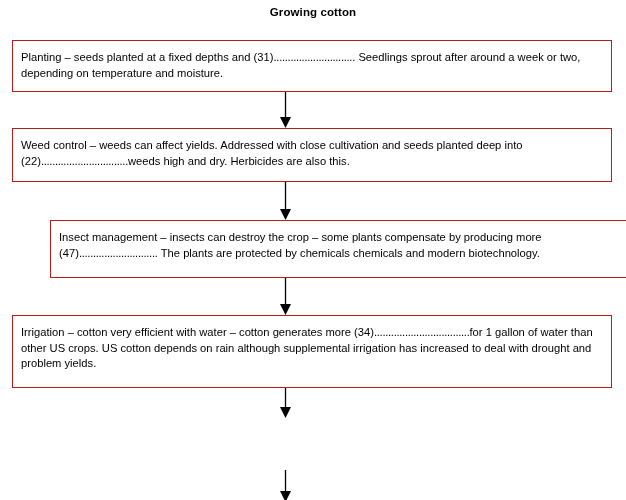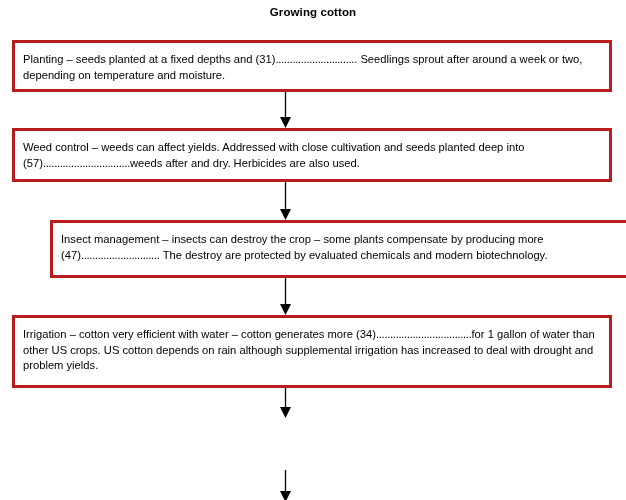--- a/index.html
+++ b/index.html
@@ -33,21 +33,21 @@
     font-weight: bold;
     letter-spacing: 0.1px;
     line-height: 14px;
   }
 
   .flow-box {
     position: absolute;
     left: 12px;
     width: 600px;
     box-sizing: border-box;
-    border: 3px solid #b91c1c;
+    border: 1px solid #b91c1c;
     background: #ffffff;
     padding: 9px 8px 6px 8px;
   }
 
   .flow-text {
     font-size: 11.2px;
     line-height: 15.5px;
     text-align: left;
     word-spacing: 0px;
   }
@@ -87,33 +87,33 @@
 
   <div class="connector" style="top:92px; height:36px;">
     <svg width="626" height="36" viewBox="0 0 626 36">
       <line x1="285.5" y1="0" x2="285.5" y2="28" stroke="#000000" stroke-width="1.3"></line>
       <polygon points="285.5,36 280,25 291,25" fill="#000000"></polygon>
     </svg>
   </div>
 
   <div class="flow-box" style="top:128px; height:54px;">
     <div class="flow-text justify"><span>Weed control – weeds can affect yields. Addressed with close cultivation and seeds planted deep into</span>
-      <span class="lastline"><span>(57)</span><span class="dots">...............................</span><span>weeds after and dry. Herbicides are also used.</span></span>
+      <span class="lastline"><span>(22)</span><span class="dots">...............................</span><span>weeds high and dry. Herbicides are also this.</span></span>
     </div>
   </div>
 
   <div class="connector" style="top:182px; height:38px;">
     <svg width="626" height="38" viewBox="0 0 626 38">
       <line x1="285.5" y1="0" x2="285.5" y2="30" stroke="#000000" stroke-width="1.3"></line>
       <polygon points="285.5,38 280,27 291,27" fill="#000000"></polygon>
     </svg>
   </div>
 
   <div class="flow-box" style="top:220px; height:58px;margin-left:38px;">
-    <div class="flow-text"><span>Insect management – insects can destroy the crop – some plants compensate by producing more</span><br><span>(47)</span><span class="dots">...........................</span><span>. The destroy are protected by evaluated chemicals and modern biotechnology.</span></div>
+    <div class="flow-text"><span>Insect management – insects can destroy the crop – some plants compensate by producing more</span><br><span>(47)</span><span class="dots">...........................</span><span>. The plants are protected by chemicals chemicals and modern biotechnology.</span></div>
   </div>
 
   <div class="connector" style="top:278px; height:37px;">
     <svg width="626" height="37" viewBox="0 0 626 37">
       <line x1="285.5" y1="0" x2="285.5" y2="29" stroke="#000000" stroke-width="1.3"></line>
       <polygon points="285.5,37 280,26 291,26" fill="#000000"></polygon>
     </svg>
   </div>
 
   <div class="flow-box" style="top:315px; height:73px;">

